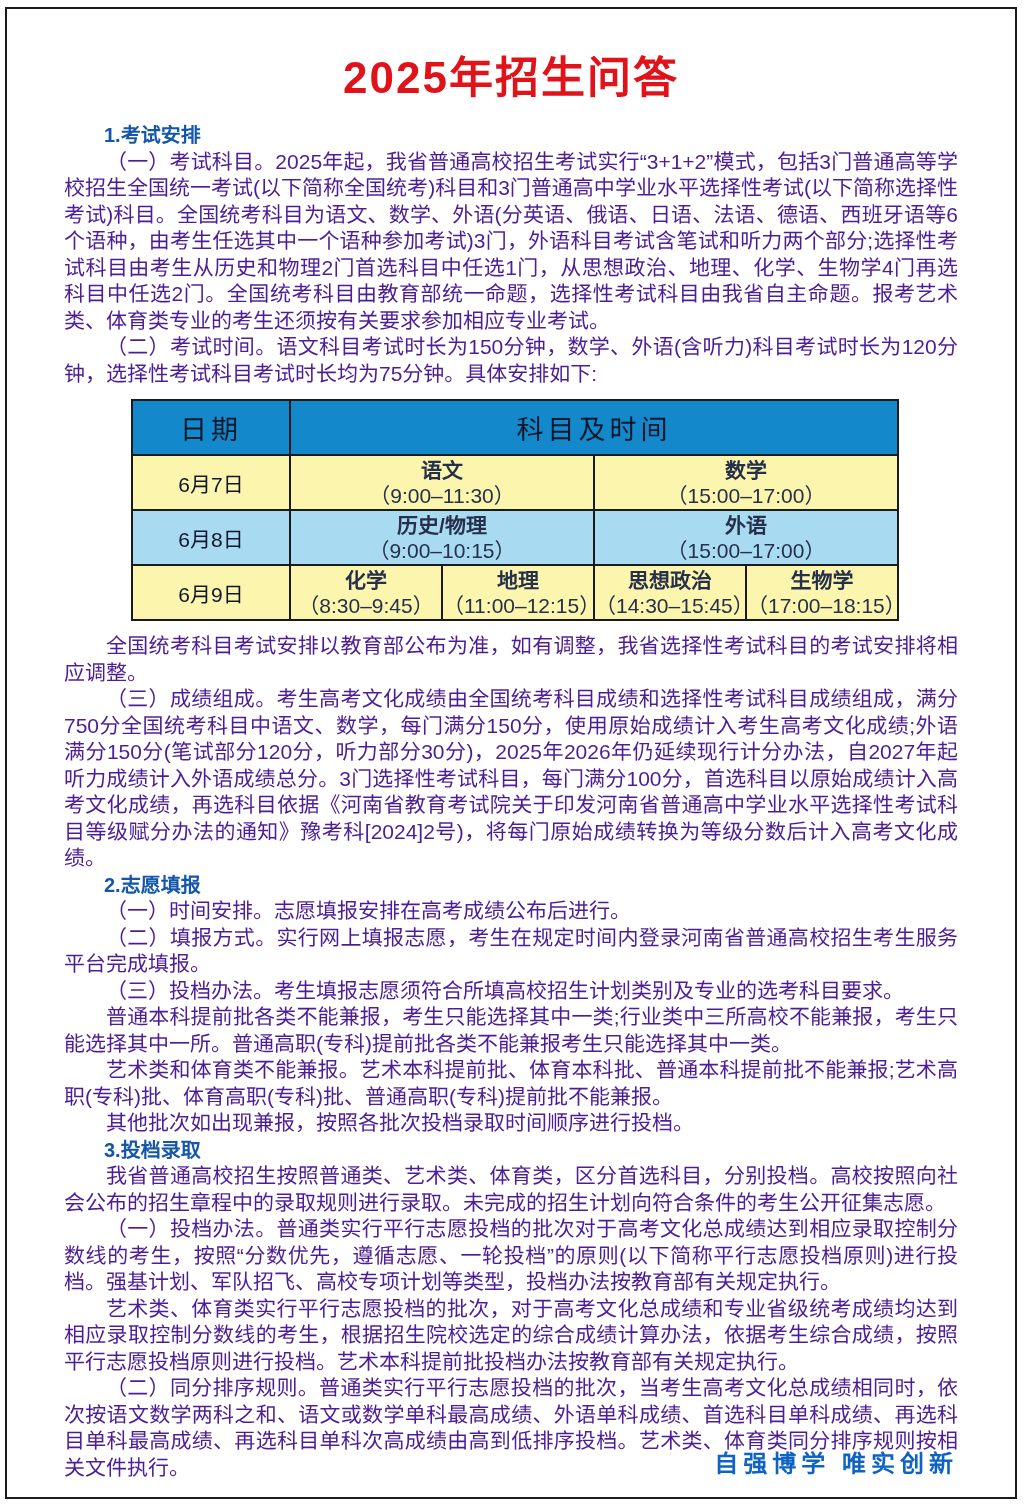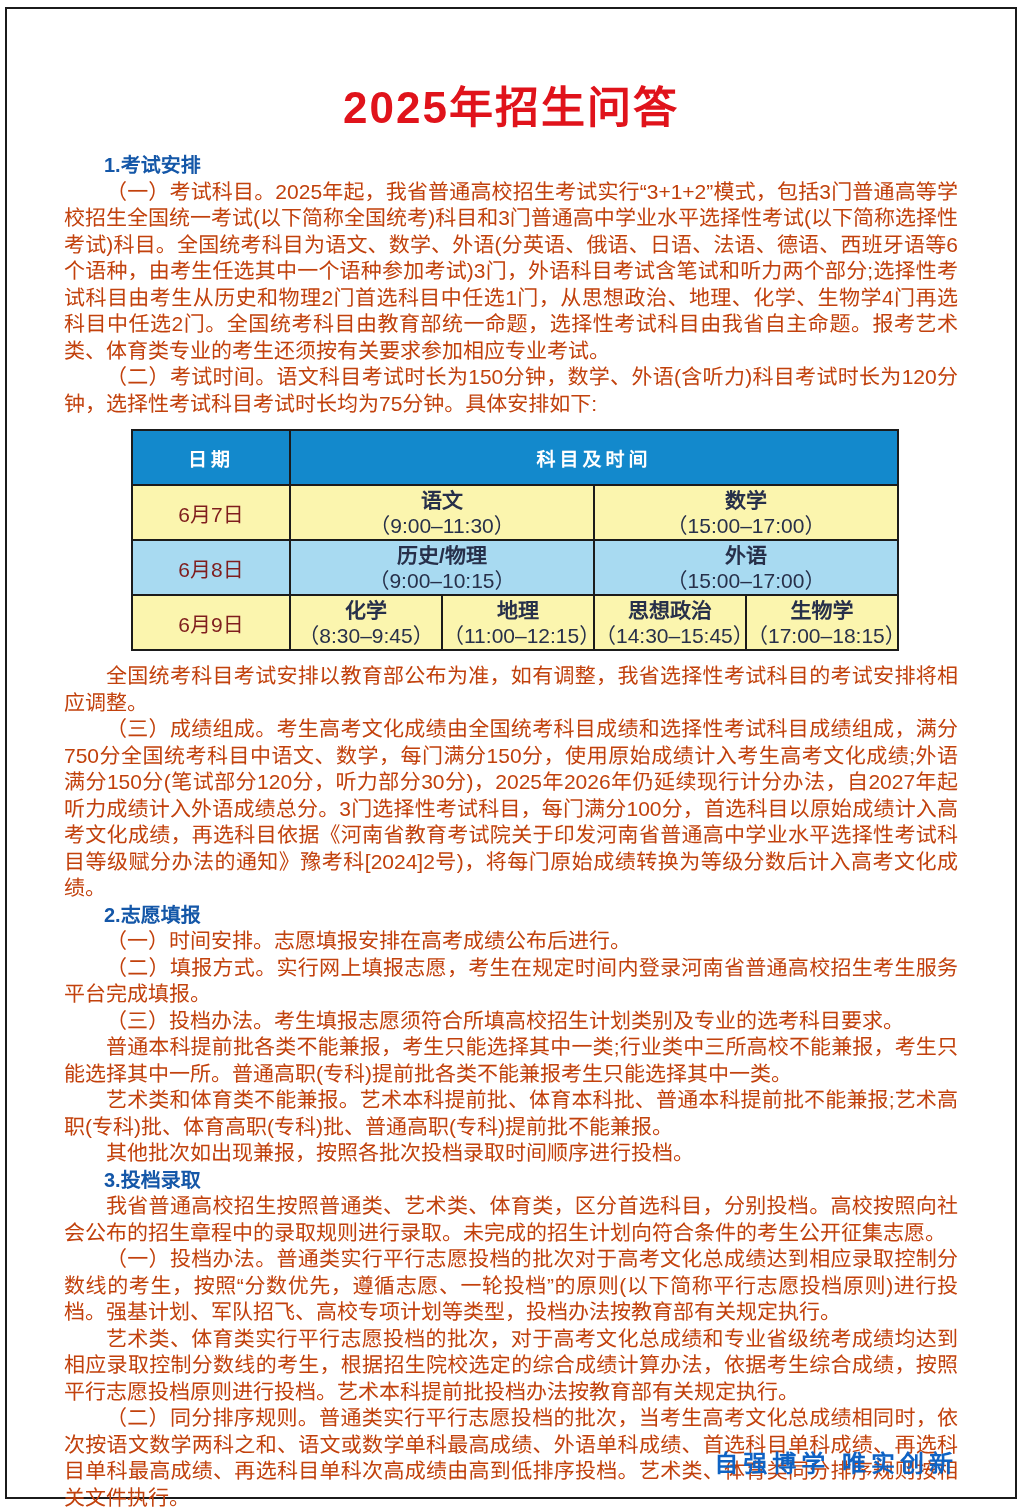--- a/index.html
+++ b/index.html
@@ -21,70 +21,70 @@
     box-sizing: border-box;
     pointer-events: none;
   }
   .page {
     position: absolute;
     left: 64px;
     top: 0;
     width: 894px;
   }
   .doc-title {
-    margin-top: 84px;
+    margin-top: 54px;
     margin-bottom: 20px;
     text-align: center;
     font-size: 44px;
     font-weight: bold;
     color: #e0131b;
     letter-spacing: 2px;
     line-height: 1.1;
   }
   .section-heading {
     font-size: 20px;
     font-weight: bold;
     color: #1457a8;
     line-height: 26.5px;
     padding-left: 40px;
     text-align: left;
   }
   .para {
     font-size: 21px;
     line-height: 26.5px;
-    color: #c2410c;
+    color: #4c1d95;
     text-align: justify;
     text-indent: 2em;
     margin: 0;
   }
   table.schedule {
     border-collapse: collapse;
     margin: 12px 0 12px 67px;
     width: 766px;
     table-layout: fixed;
   }
   table.schedule td {
     border: 2px solid #1b1b1b;
     text-align: center;
     vertical-align: middle;
     padding: 0;
   }
   table.schedule tr { height: 55px; }
   .head-row td {
     background: #1389cc;
-    color: #ffffff;
-    font-size: 19px;
-    font-weight: bold;
+    color: #0f172a;
+    font-size: 27px;
+    font-weight: normal;
     letter-spacing: 4px;
   }
   .row-yellow td { background: #fbf5ae; }
   .row-blue td { background: #a8daf1; }
   .cell-date {
     font-size: 21px;
-    color: #7f1d1d;
+    color: #0f172a;
   }
   .cell-subject { font-size: 21px; color: #27304a; line-height: 25px; }
   .cell-subject .subj { display: block; font-weight: bold; }
   .cell-subject .time { display: block; }
   .footer-motto {
     position: absolute;
     top: 1444px;
     right: 66px;
     font-size: 24px;
     font-weight: bold;

